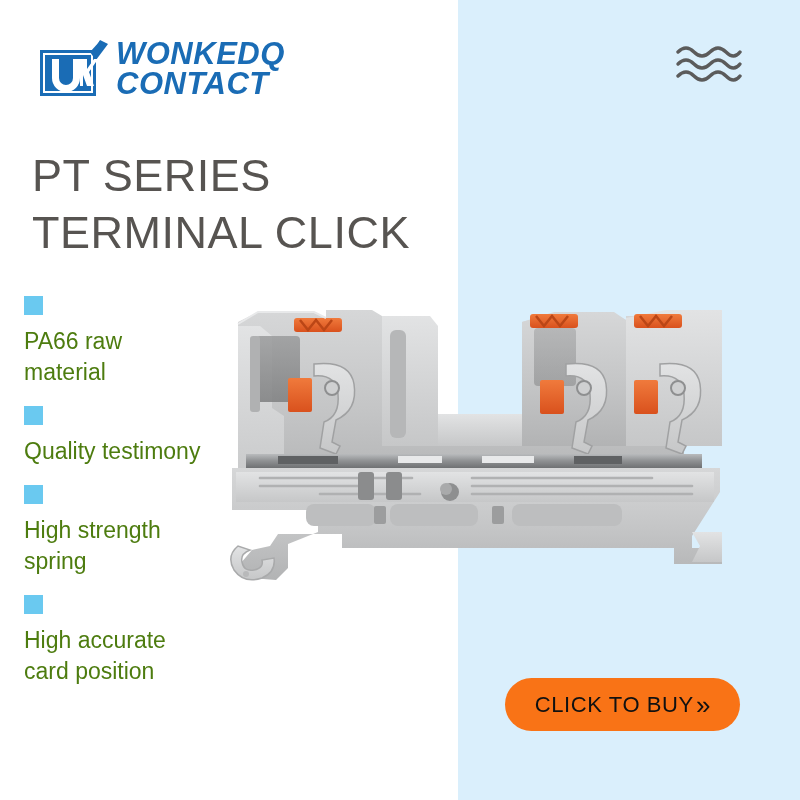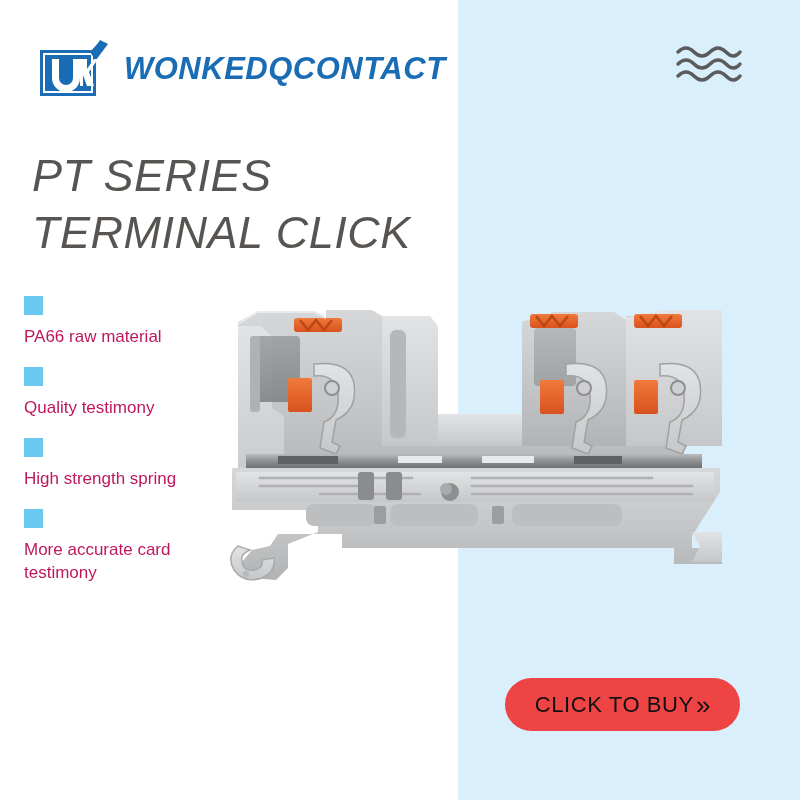--- a/index.html
+++ b/index.html
@@ -44,23 +44,23 @@
     align-items: center;
     height: 66px;
   }
   .logo-mark {
     position: relative;
     width: 74px; height: 62px;
     flex: none;
   }
   .logo-mark svg { display: block; }
   .logo-words {
-    margin-left: 12px;
+    margin-left: 4px;
     display: flex;
-    flex-direction: row;
+    flex-direction: column;
     justify-content: center;
     line-height: 0.96;
   }
   .logo-words span {
     font-family: "Liberation Sans", sans-serif;
     font-weight: bold;
     font-style: italic;
     color: #1a6cb5;
     letter-spacing: 0.5px;
     white-space: nowrap;
@@ -79,59 +79,59 @@
   .headline {
     position: absolute;
     left: 32px; top: 148px;
     width: 520px;
     color: #575451;
     font-size: 45px;
     line-height: 1.26;
     font-weight: normal;
     letter-spacing: 0.5px;
   }
-  .headline .hl-line { display: block; white-space: nowrap; font-style: italic; }
+  .headline .hl-line { display: block; white-space: nowrap; }
 
   
   .features {
     position: absolute;
     left: 24px; top: 296px;
     width: 210px;
   }
   .feature {
     margin-bottom: 18px;
   }
   .feature-bullet {
     width: 19px; height: 19px;
     background: #6ac9f0;
     display: block;
     margin-bottom: 11px;
   }
   .feature-text {
     display: block;
-    color: #be185d;
-    font-size: 17px;
+    color: #4d7c0f;
+    font-size: 23px;
     line-height: 1.35;
     max-width: 180px;
   }
 
   
   .product {
     position: absolute;
     left: 222px; top: 296px;
     width: 510px; height: 312px;
   }
   .product svg { display: block; }
 
   
   .cta-button {
     position: absolute;
     left: 505px; top: 678px;
     width: 235px; height: 53px;
-    background: #ef4444;
+    background: #f97316;
     border-radius: 27px;
     display: flex;
     align-items: center;
     justify-content: center;
     border: none;
     cursor: pointer;
     padding: 0;
   }
   .cta-label {
     color: #111111;
@@ -193,21 +193,21 @@
     <div class="feature">
       <span class="feature-bullet"></span>
       <span class="feature-text">Quality testimony</span>
     </div>
     <div class="feature">
       <span class="feature-bullet"></span>
       <span class="feature-text">High strength spring</span>
     </div>
     <div class="feature">
       <span class="feature-bullet"></span>
-      <span class="feature-text">More accurate card testimony</span>
+      <span class="feature-text">High accurate card position</span>
     </div>
   </div>
 
   <div class="product">
     <svg width="510" height="312" viewBox="0 0 510 312" xmlns="http://www.w3.org/2000/svg">
       <defs>
         <linearGradient id="gGray" x1="0" y1="0" x2="0" y2="1">
           <stop offset="0%" stop-color="#d6d7d8"></stop>
           <stop offset="55%" stop-color="#c4c5c6"></stop>
           <stop offset="100%" stop-color="#b2b3b4"></stop>

